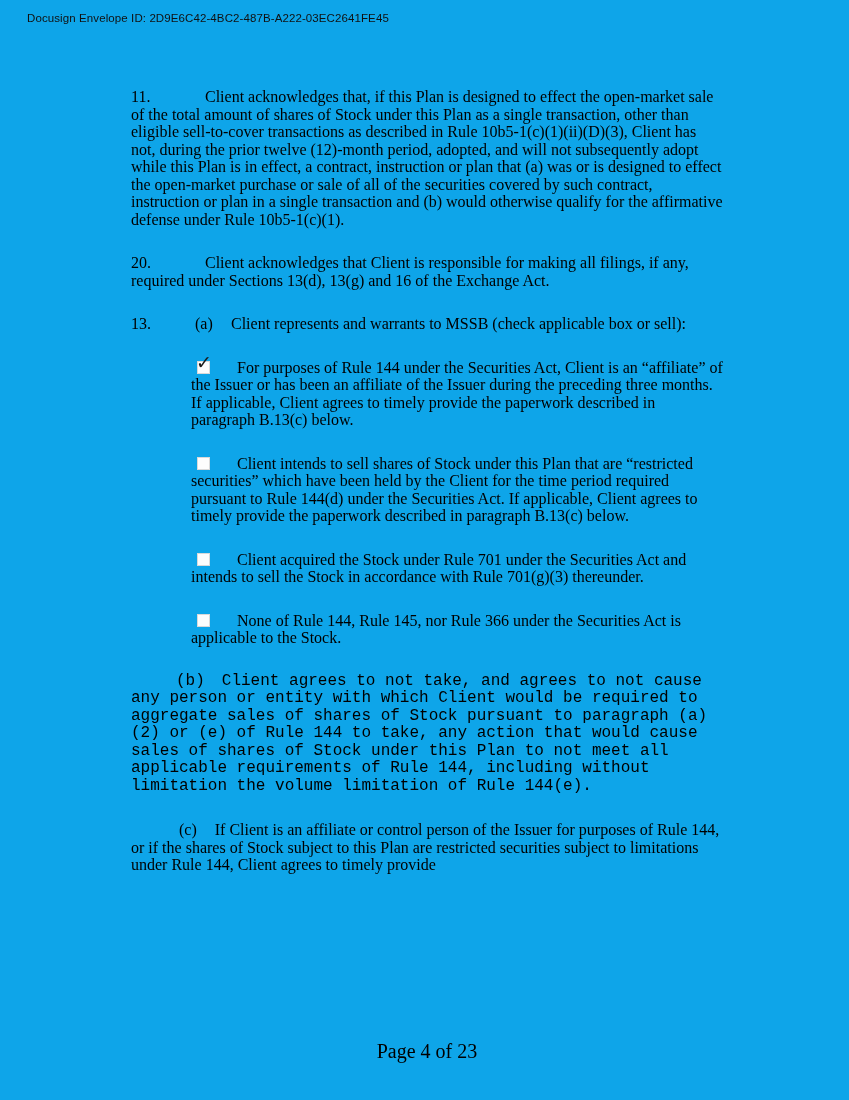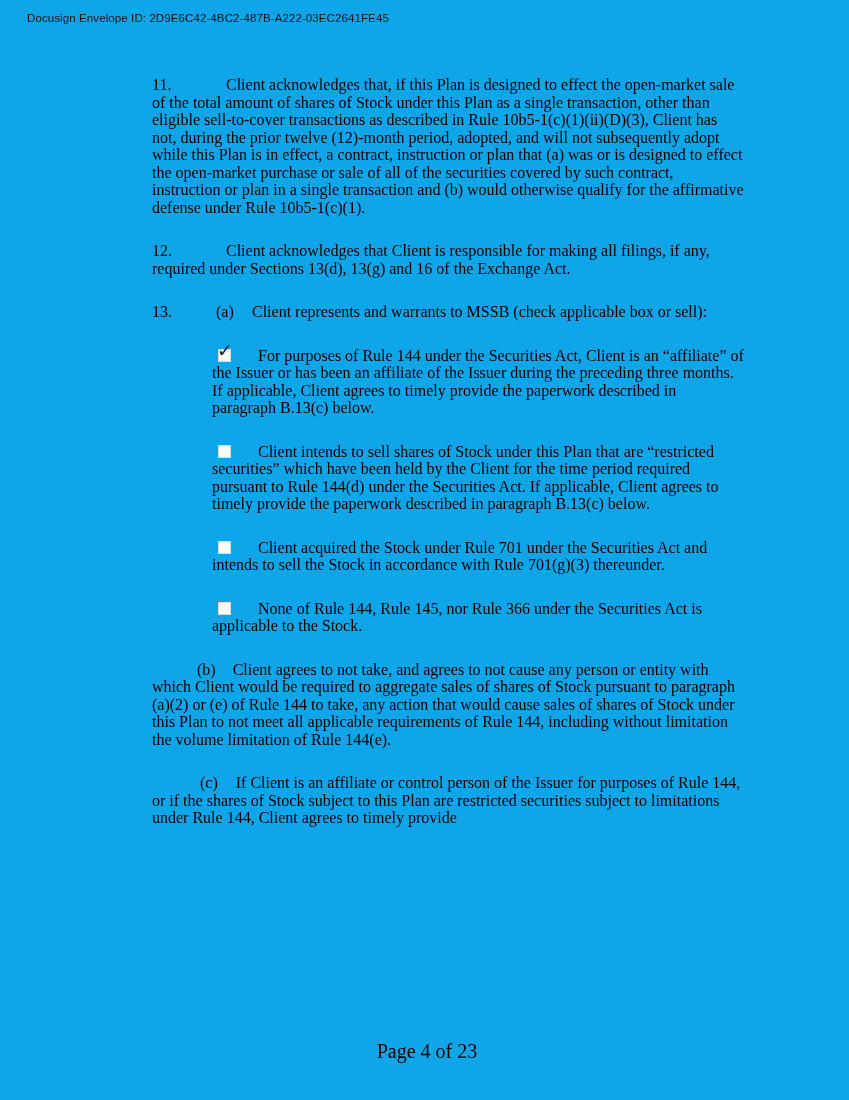--- a/index.html
+++ b/index.html
@@ -20,44 +20,43 @@
     position: absolute;
     top: 12px;
     left: 27px;
     font-family: "Liberation Sans", sans-serif;
     font-size: 11.5px;
     color: #111111;
     letter-spacing: 0.1px;
   }
   .content {
     position: absolute;
-    top: 76px;
+    top: 88px;
     left: 131px;
     width: 592px;
     font-size: 16px;
     line-height: 17.5px;
-    margin-left: 21px;
   }
   .para {
     margin: 0 0 26px 0;
     text-align: left;
   }
   .pnum {
     display: inline-block;
     width: 74px;
   }
   .pnum-sm {
     display: inline-block;
     width: 64px;
   }
   .psub {
     display: inline-block;
     width: 36px;
   }
-  .para.hang-b { text-indent: 45px; }
+  .para.hang-b { text-indent: 45px; font-family: Liberation Mono, monospace; }
   .para.hang-b .psub2 { margin-right: 17px; }
   .para.hang-c { text-indent: 48px; }
   .para.hang-c .psub2 { margin-right: 18px; }
   .checkitem {
     margin: 0 0 26px 60px;
     width: 532px;
   }
   .cb {
     position: relative;
     display: inline-block;
@@ -92,21 +91,21 @@
 <body>
 
 <div class="page">
 
   <div class="envelope-header">Docusign Envelope ID: 2D9E6C42-4BC2-487B-A222-03EC2641FE45</div>
 
   <div class="content">
 
     <p class="para"><span class="pnum">11.</span><span>Client acknowledges that, if this Plan is designed to effect the open-market sale of the total amount of shares of Stock under this Plan as a single transaction, other than eligible sell-to-cover transactions as described in Rule 10b5-1(c)(1)(ii)(D)(3), Client has not, during the prior twelve (12)-month period, adopted, and will not subsequently adopt while this Plan is in effect, a contract, instruction or plan that (a) was or is designed to effect the open-market purchase or sale of all of the securities covered by such contract, instruction or plan in a single transaction and (b) would otherwise qualify for the affirmative defense under Rule 10b5-1(c)(1).</span></p>
 
-    <p class="para"><span class="pnum">12.</span><span>Client acknowledges that Client is responsible for making all filings, if any, required under Sections 13(d), 13(g) and 16 of the Exchange Act.</span></p>
+    <p class="para"><span class="pnum">20.</span><span>Client acknowledges that Client is responsible for making all filings, if any, required under Sections 13(d), 13(g) and 16 of the Exchange Act.</span></p>
 
     <p class="para"><span class="pnum-sm">13.</span><span class="psub">(a)</span><span>Client represents and warrants to MSSB (check applicable box or sell):</span></p>
 
     <p class="checkitem"><span class="cb"><span class="tick">✓</span></span><span>For purposes of Rule 144 under the Securities Act, Client is an “affiliate” of the Issuer or has been an affiliate of the Issuer during the preceding three months. If applicable, Client agrees to timely provide the paperwork described in paragraph B.13(c) below.</span></p>
 
     <p class="checkitem"><span class="cb"></span><span>Client intends to sell shares of Stock under this Plan that are “restricted securities” which have been held by the Client for the time period required pursuant to Rule 144(d) under the Securities Act. If applicable, Client agrees to timely provide the paperwork described in paragraph B.13(c) below.</span></p>
 
 
     <p class="checkitem"><span class="cb"></span><span>Client acquired the Stock under Rule 701 under the Securities Act and intends to sell the Stock in accordance with Rule 701(g)(3) thereunder.</span></p>
 

